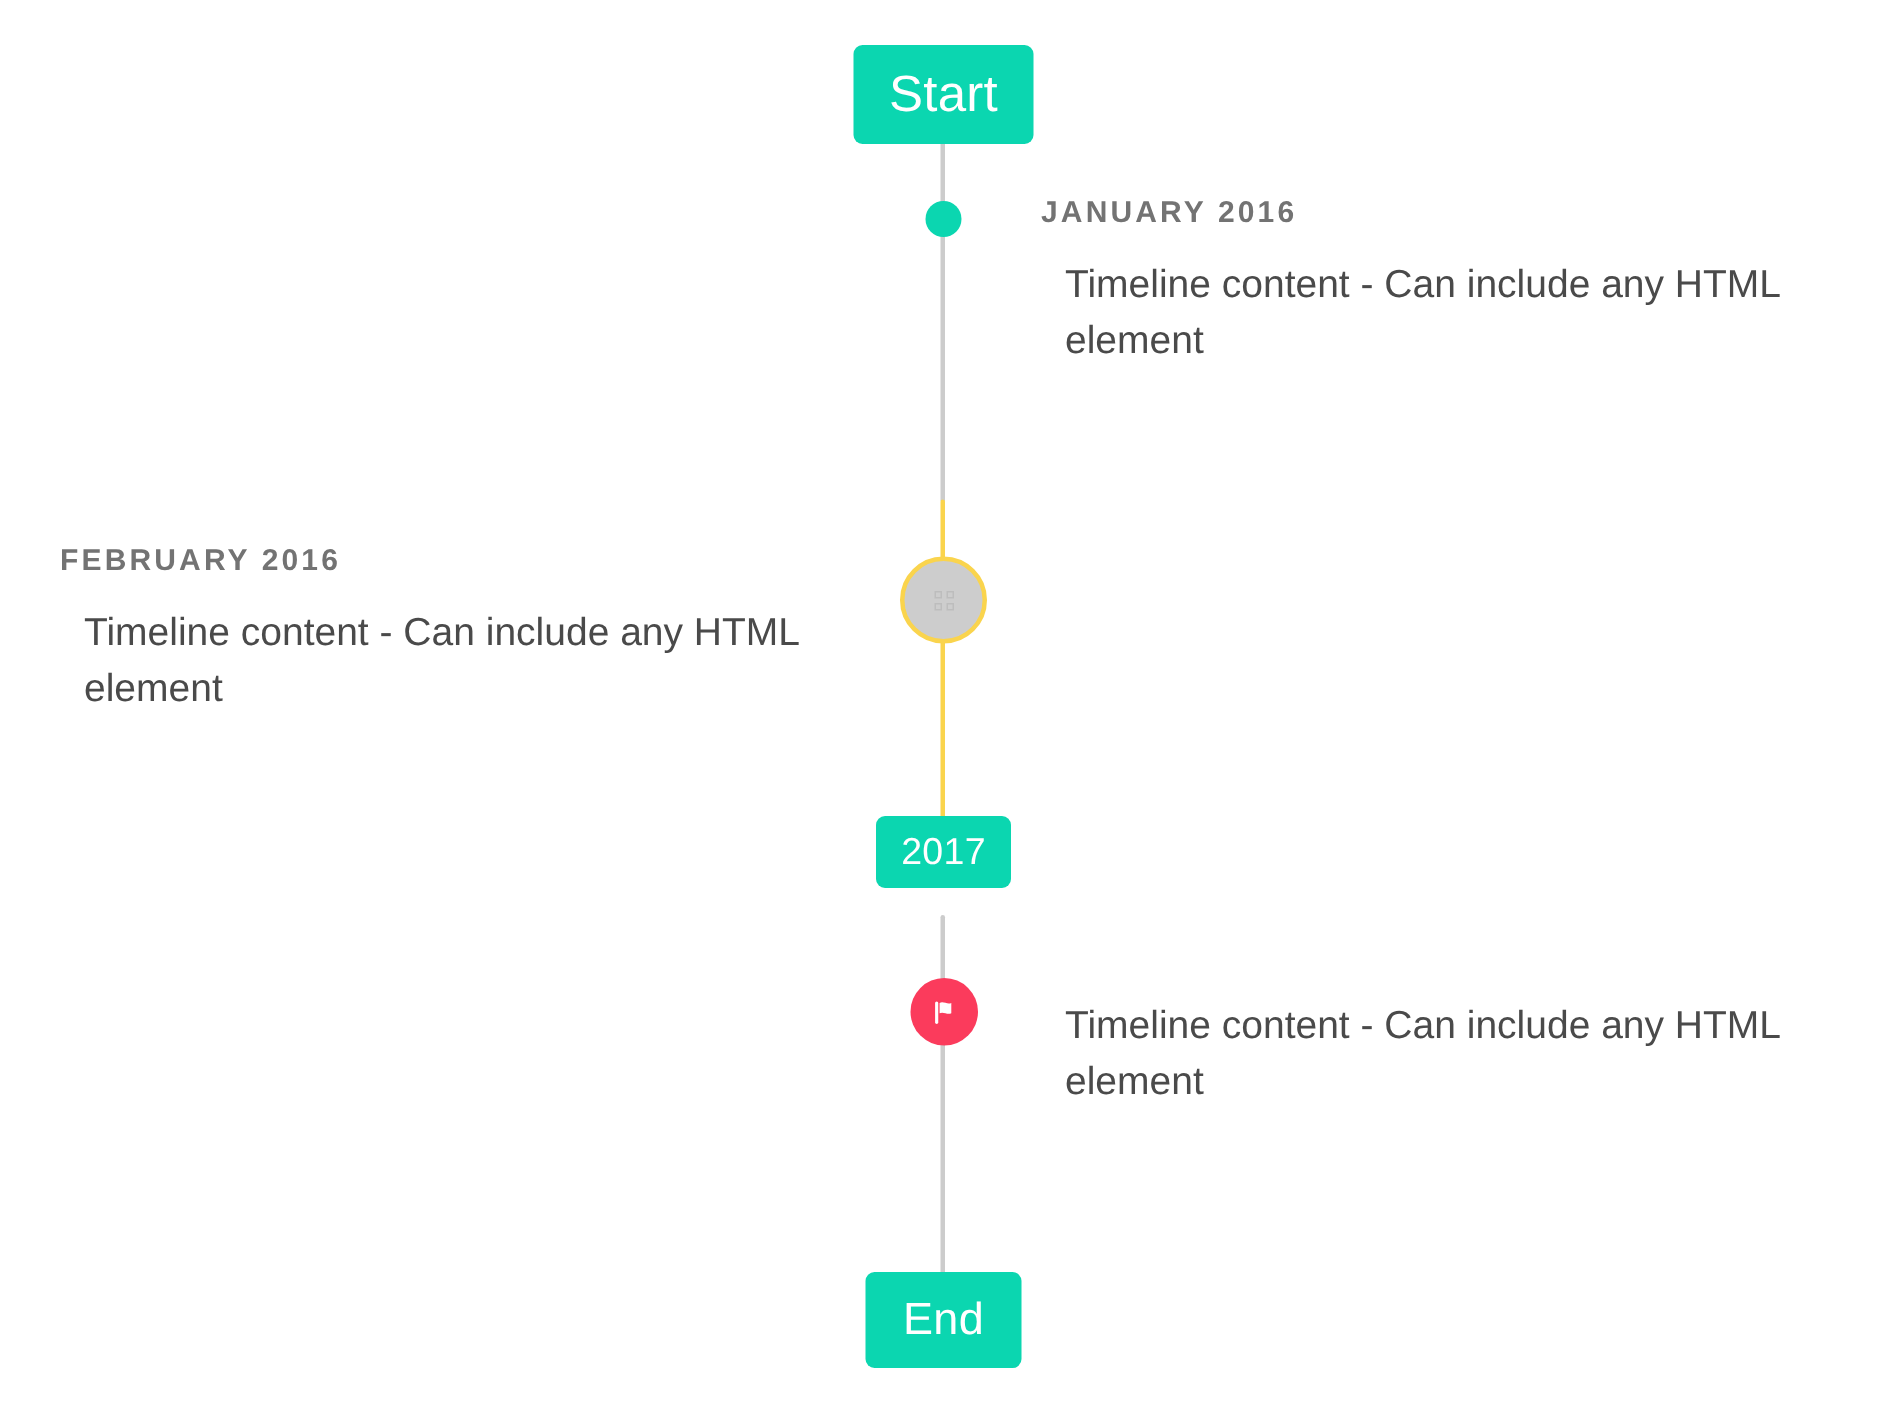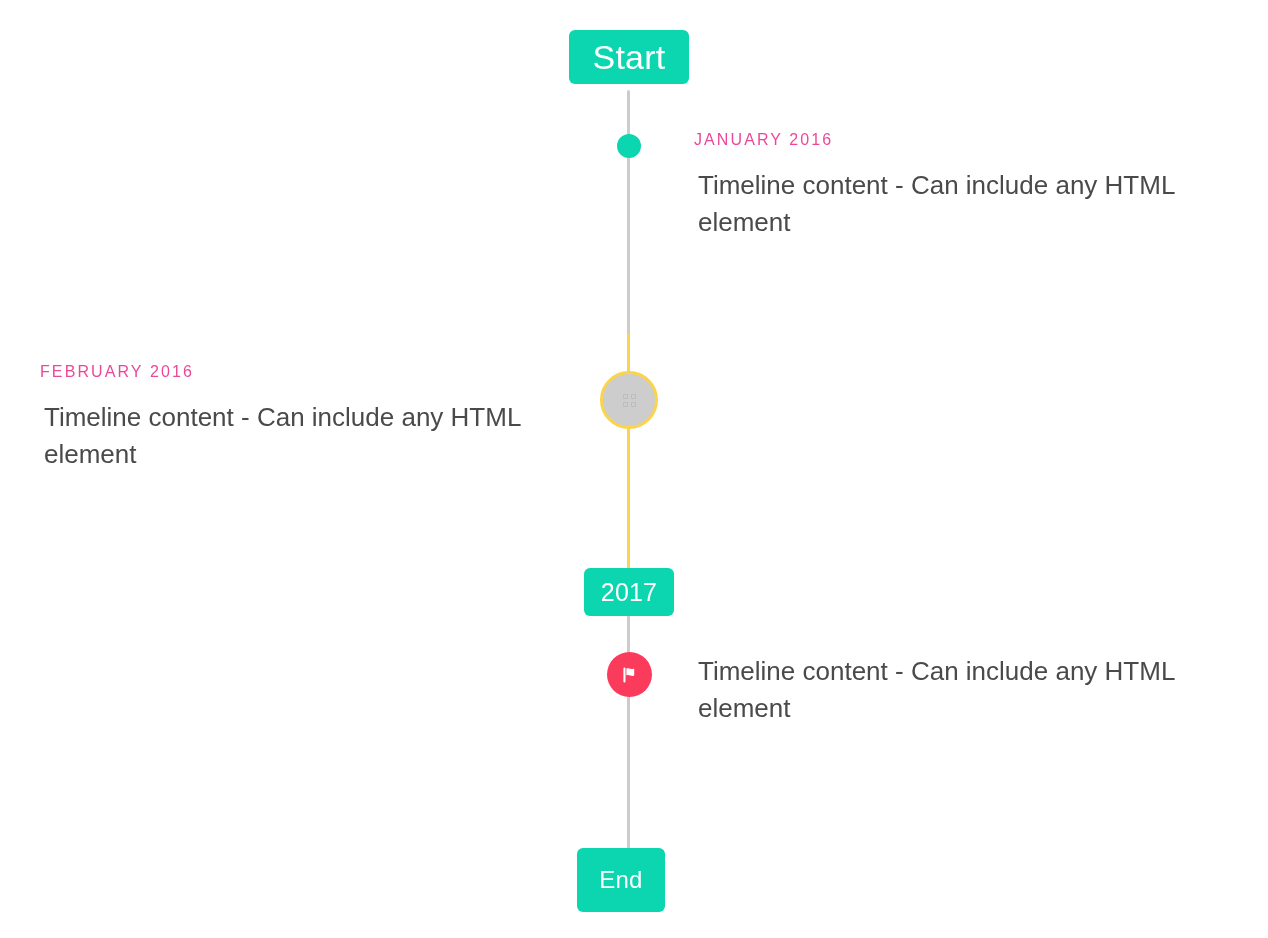--- a/index.html
+++ b/index.html
@@ -43,36 +43,36 @@
     align-items: center;
     justify-content: center;
     font-weight: 400;
     letter-spacing: 0.2px;
     box-sizing: border-box;
   }
   .badge-start {
     left: 569px;
     top: 30px;
     width: 120px;
-    height: 54px;
+    height: 66px;
     font-size: 34px;
   }
   .badge-year {
     left: 584px;
-    top: 568px;
+    top: 544px;
     width: 90px;
     height: 48px;
     font-size: 25px;
   }
   .badge-end {
     left: 577px;
     top: 848px;
-    width: 88px;
+    width: 104px;
     height: 64px;
-    font-size: 24px;
+    font-size: 30px;
   }
 
   
   .marker {
     position: absolute;
     border-radius: 50%;
     box-sizing: border-box;
     display: flex;
     align-items: center;
     justify-content: center;
@@ -124,34 +124,34 @@
     width: 524px;
   }
   .entry-right { left: 694px; text-align: left; }
   .entry-left  { left: 40px;  }
 
   .entry-jan { top: 131px; }
   .entry-feb { top: 363px; }
   .entry-mar { top: 649px; }
 
   .entry-date {
-    font-size: 16px;
-    font-weight: normal;
+    font-size: 20px;
+    font-weight: bold;
     letter-spacing: 2.1px;
-    color: #ec4899;
+    color: #737373;
     text-transform: uppercase;
     margin: 0 0 18px 0;
     line-height: 1.1;
   }
   .entry-body {
     font-size: 26px;
     font-weight: 400;
     color: #4a4a4a;
     line-height: 1.42;
-    margin: 4px;
+    margin: 16px;
   }
 </style>
 </head>
 <body>
 
 <div class="timeline-stage">
 
   <div class="rail rail-grey-top"></div>
   <div class="rail rail-yellow"></div>
   <div class="rail rail-grey-bottom"></div>

